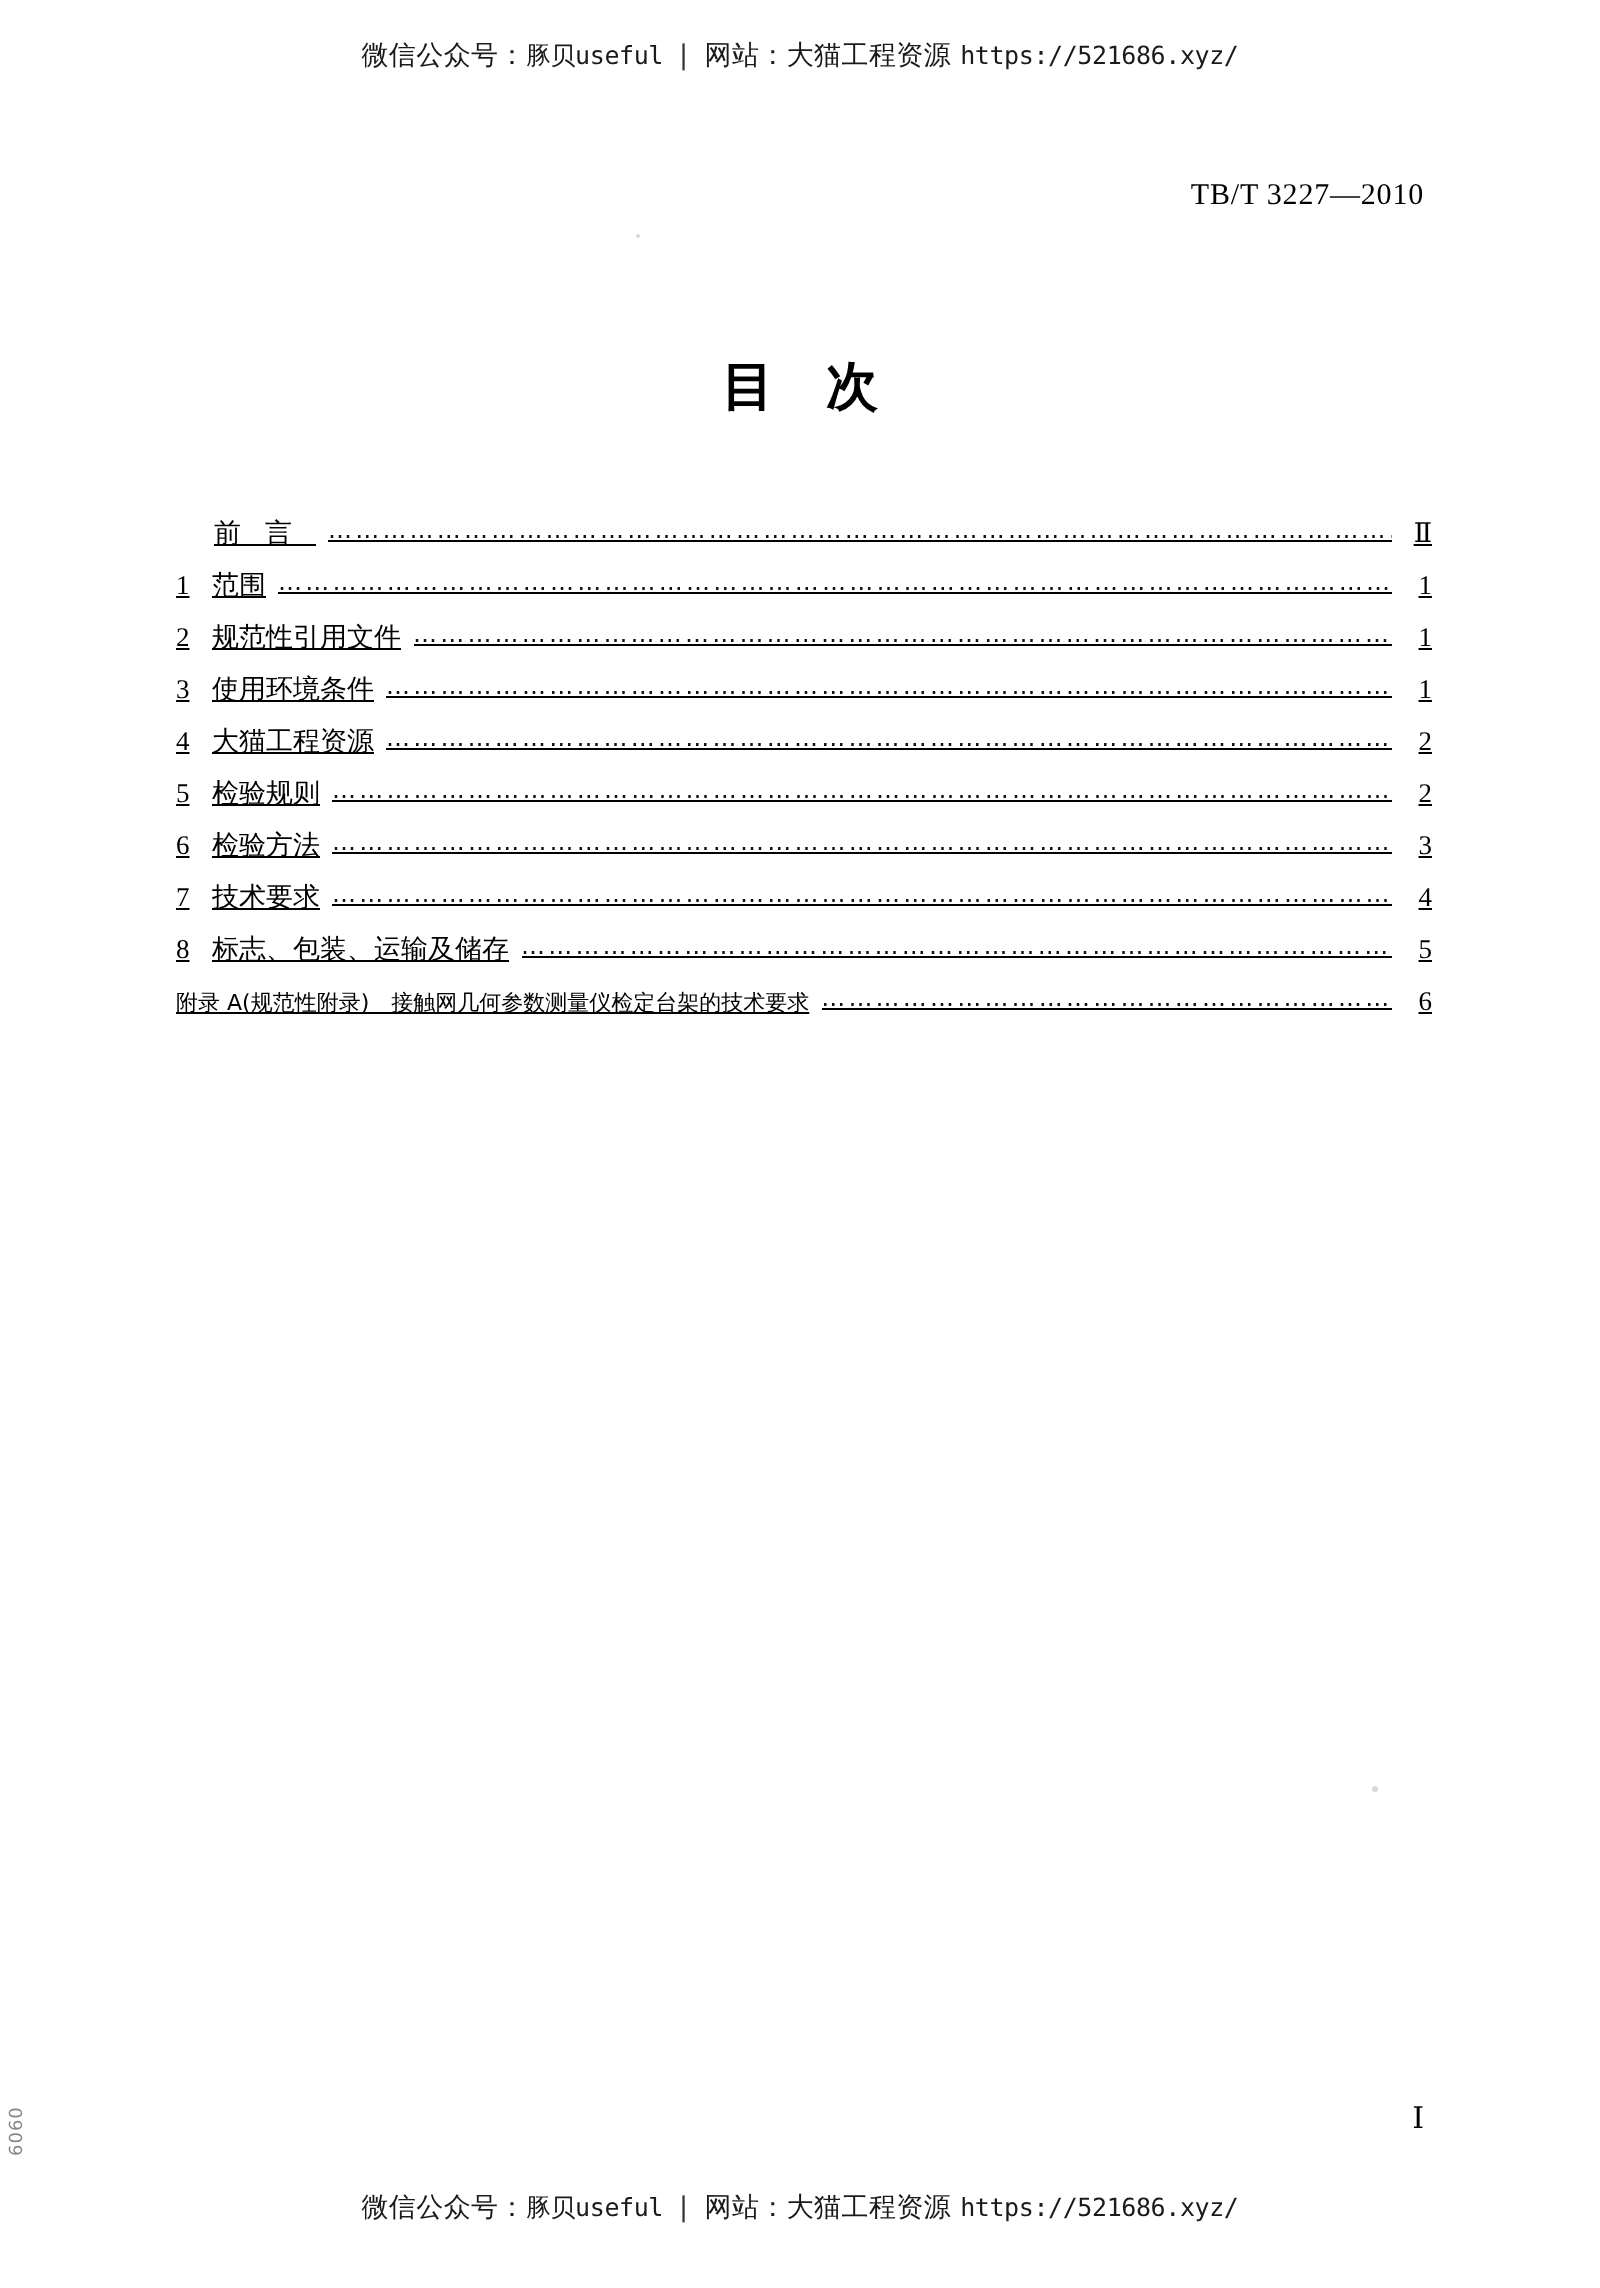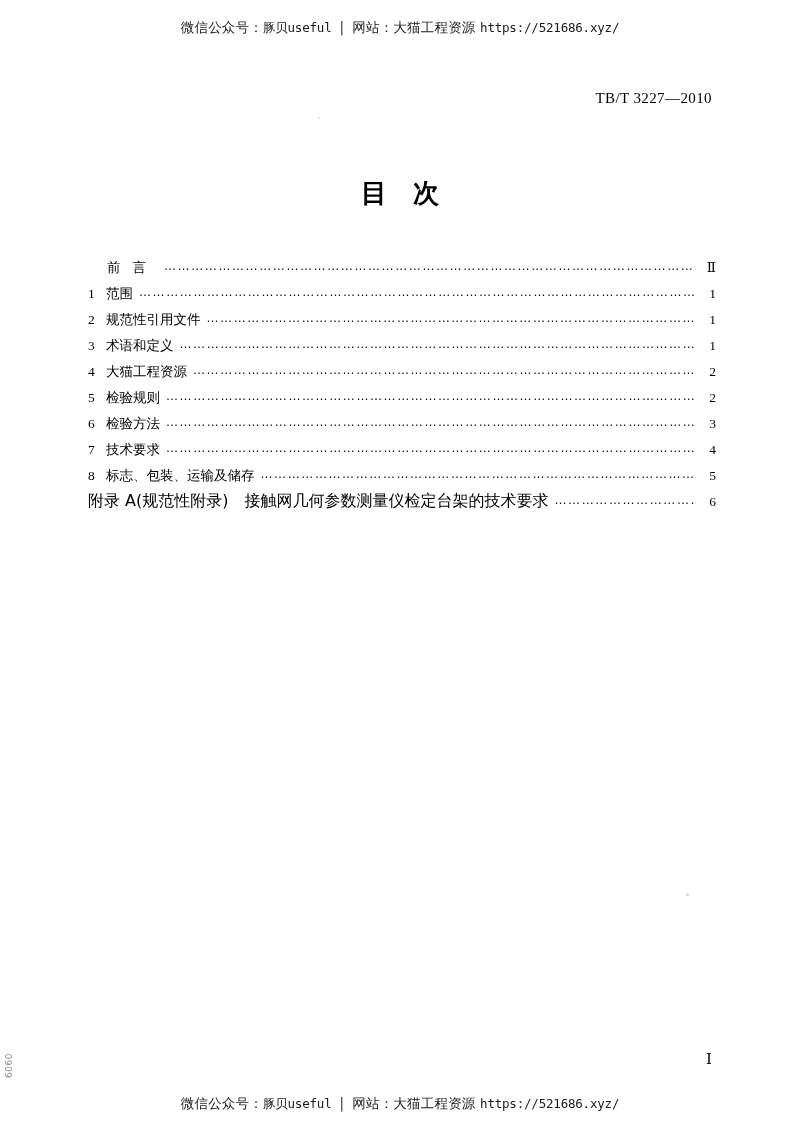--- a/index.html
+++ b/index.html
@@ -78,38 +78,39 @@
     top: 254px;
     width: 628px;
   }
   .toc-row {
     display: flex;
     align-items: baseline;
     font-size: 13.5px;
     line-height: 26px;
     height: 26px;
     font-family: "DejaVu Sans", "Liberation Sans", sans-serif;
+    text-decoration: underline;
   }
   .toc-row .num {
     flex: 0 0 auto;
     width: 18px;
     font-family: "Liberation Serif", "DejaVu Serif", serif;
     font-size: 13.5px;
   }
   .toc-row .label {
     flex: 0 0 auto;
     white-space: nowrap;
     font-size: 13.5px;
   }
   .toc-row.preface .label {
     letter-spacing: 12px;
     text-indent: 1px;
   }
   .toc-row.annex .label {
-    font-size: 16px;
+    font-size: 11px;
   }
   .toc-row .dots {
     flex: 1 1 auto;
     overflow: hidden;
     white-space: nowrap;
     margin: 0 4px 0 6px;
     font-family: "DejaVu Sans", "Liberation Sans", sans-serif;
     font-size: 12px;
     letter-spacing: 1.6px;
     color: #111;
@@ -185,21 +186,21 @@
 
     <div class="toc-row">
       <span class="num">2</span>
       <span class="label">规范性引用文件</span>
       <span class="dots">…………………………………………………………………………………………………………………………………………………………</span>
       <span class="page-no">1</span>
     </div>
 
     <div class="toc-row">
       <span class="num">3</span>
-      <span class="label">术语和定义</span>
+      <span class="label">使用环境条件</span>
       <span class="dots">…………………………………………………………………………………………………………………………………………………………</span>
       <span class="page-no">1</span>
     </div>
 
     <div class="toc-row">
       <span class="num">4</span>
       <span class="label">大猫工程资源</span>
       <span class="dots">…………………………………………………………………………………………………………………………………………………………</span>
       <span class="page-no">2</span>
     </div>

